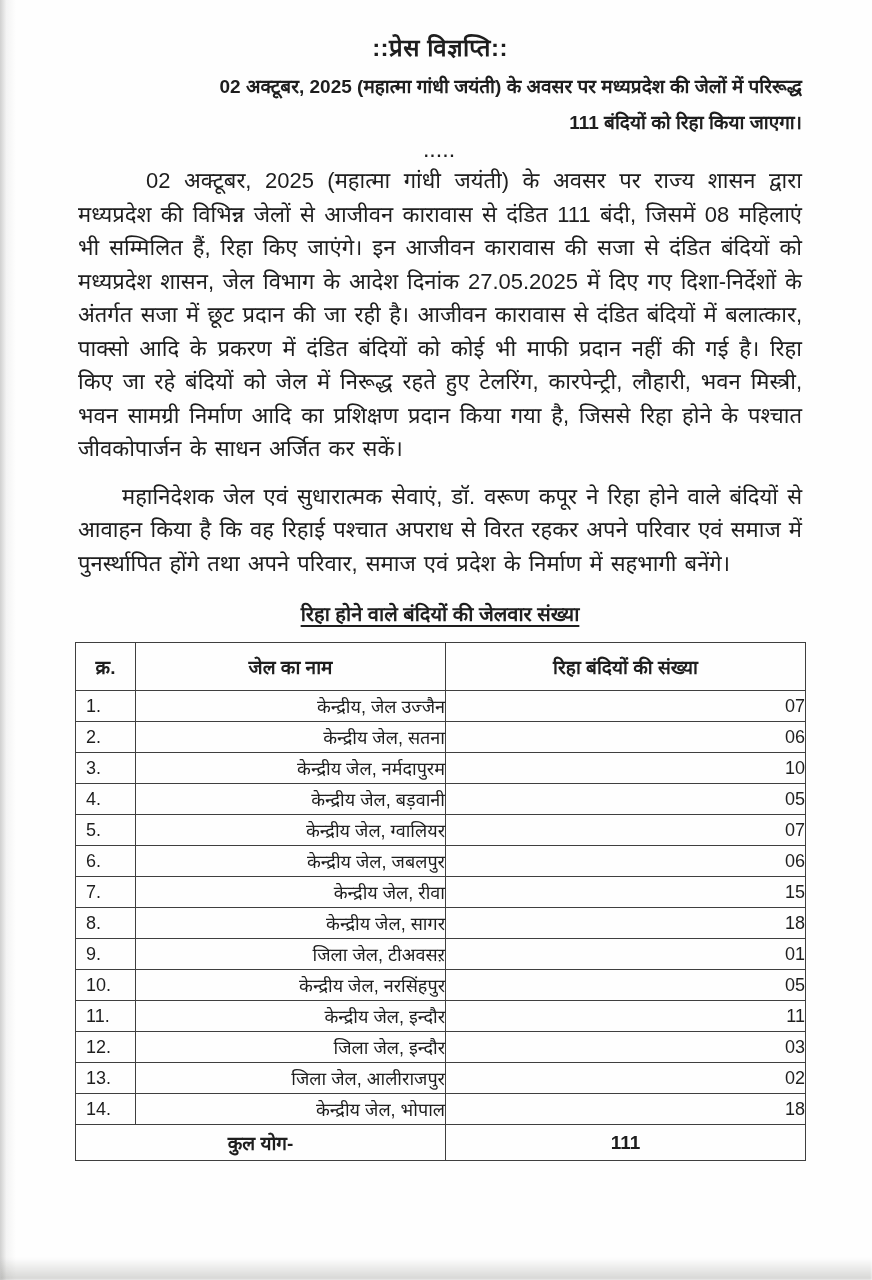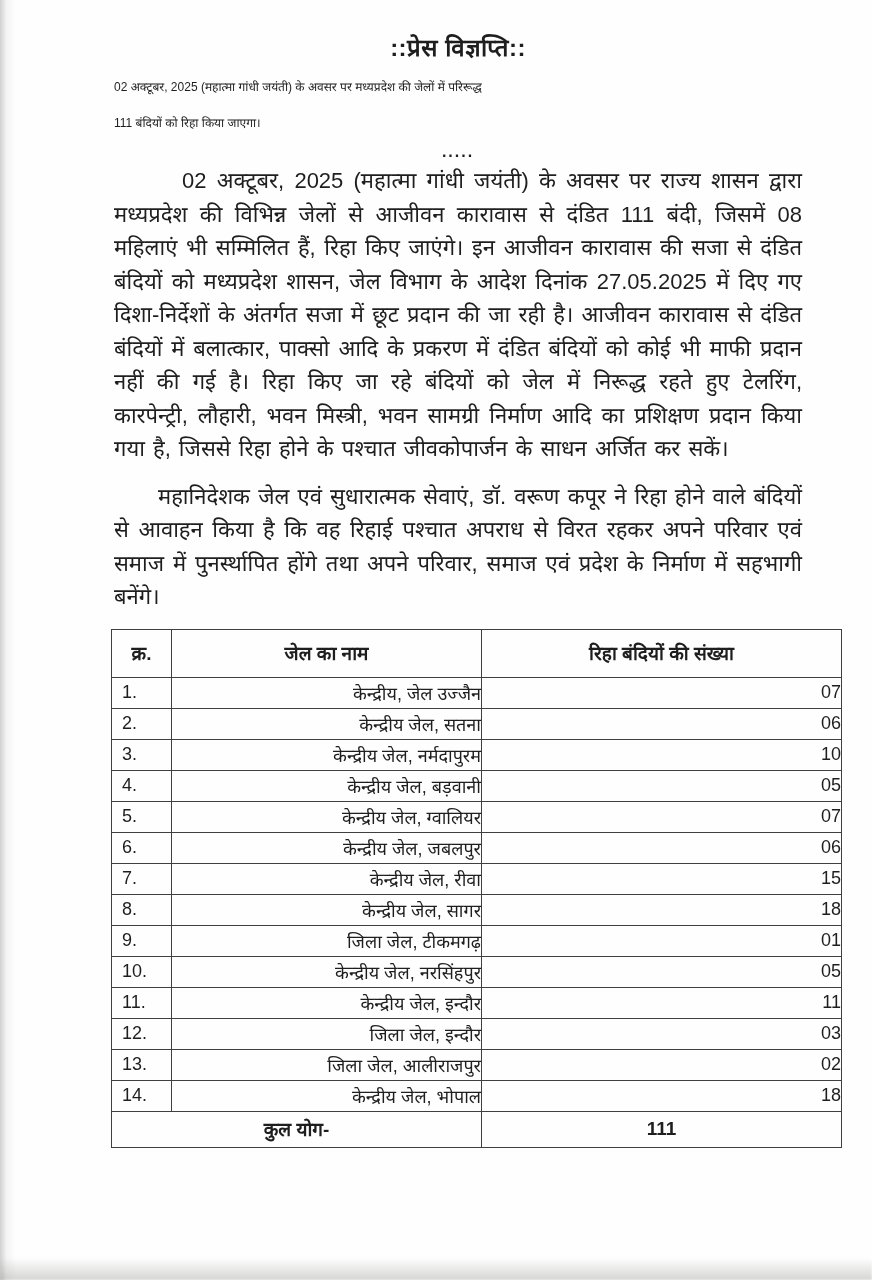--- a/index.html
+++ b/index.html
@@ -25,32 +25,31 @@
   }
   .scan-edge-bottom{
     position:absolute;left:0;right:0;bottom:0;height:22px;
     background:linear-gradient(to bottom, transparent, rgba(120,120,114,.30));
     filter:blur(1px);
     pointer-events:none;
   }
   .page{
     position:relative;
     padding:30px 70px 0 78px;
-    margin-left:36px;
   }
   .doc-title{
     text-align:center;
     font-weight:bold;
     font-size:24px;
     letter-spacing:.5px;
   }
   .doc-subtitle{
-    text-align:left;
-    font-weight:normal;
-    font-size:12px;
+    text-align:right;
+    font-weight:bold;
+    font-size:19px;
     line-height:36px;
   }
   .doc-subtitle.first{margin-top:6px;}
   .dots{
     text-align:center;
     font-weight:bold;
     font-size:16px;
     letter-spacing:2px;
     line-height:18px;
     margin-top:2px;
@@ -111,20 +110,21 @@
   <div class="doc-title">::प्रेस विज्ञप्ति::</div>
 
   <div class="doc-subtitle first">02 अक्टूबर, 2025 (महात्मा गांधी जयंती) के अवसर पर मध्यप्रदेश की जेलों में परिरूद्ध</div>
   <div class="doc-subtitle">111 बंदियों को रिहा किया जाएगा।</div>
 
   <div class="dots">.....</div>
 
   <p class="body-para p1">02 अक्टूबर, 2025 (महात्मा गांधी जयंती) के अवसर पर राज्य शासन द्वारा मध्यप्रदेश की विभिन्न जेलों से आजीवन कारावास से दंडित 111 बंदी, जिसमें 08 महिलाएं भी सम्मिलित हैं, रिहा किए जाएंगे। इन आजीवन कारावास की सजा से दंडित बंदियों को मध्यप्रदेश शासन, जेल विभाग के आदेश दिनांक 27.05.2025 में दिए गए दिशा-निर्देशों के अंतर्गत सजा में छूट प्रदान की जा रही है। आजीवन कारावास से दंडित बंदियों में बलात्कार, पाक्सो आदि के प्रकरण में दंडित बंदियों को कोई भी माफी प्रदान नहीं की गई है। रिहा किए जा रहे बंदियों को जेल में निरूद्ध रहते हुए टेलरिंग, कारपेन्ट्री, लौहारी, भवन मिस्त्री, भवन सामग्री निर्माण आदि का प्रशिक्षण प्रदान किया गया है, जिससे रिहा होने के पश्चात जीवकोपार्जन के साधन अर्जित कर सकें।</p>
   <p class="body-para p2">महानिदेशक जेल एवं सुधारात्मक सेवाएं, डॉ. वरूण कपूर ने रिहा होने वाले बंदियों से आवाहन किया है कि वह रिहाई पश्चात अपराध से विरत रहकर अपने परिवार एवं समाज में पुनर्स्थापित होंगे तथा अपने परिवार, समाज एवं प्रदेश के निर्माण में सहभागी बनेंगे।</p>
 
+  <div class="table-title">रिहा होने वाले बंदियों की जेलवार संख्या</div>
 
   <table class="jail-table">
     <colgroup>
       <col class="c1">
         <col class="c2">
         <col class="c3">
     </colgroup>
     <thead>
       <tr>
         <th>क्र.</th>
@@ -168,21 +168,21 @@
           <td class="name">केन्द्रीय जेल, रीवा</td>
           <td class="cnt">15</td>
         </tr>
         <tr>
           <td class="sn">8.</td>
           <td class="name">केन्द्रीय जेल, सागर</td>
           <td class="cnt">18</td>
         </tr>
         <tr>
           <td class="sn">9.</td>
-          <td class="name">जिला जेल, टीकमगढ़</td>
+          <td class="name">जिला जेल, टीअवसऱ</td>
           <td class="cnt">01</td>
         </tr>
         <tr>
           <td class="sn">10.</td>
           <td class="name">केन्द्रीय जेल, नरसिंहपुर</td>
           <td class="cnt">05</td>
         </tr>
         <tr>
           <td class="sn">11.</td>
           <td class="name">केन्द्रीय जेल, इन्दौर</td>

